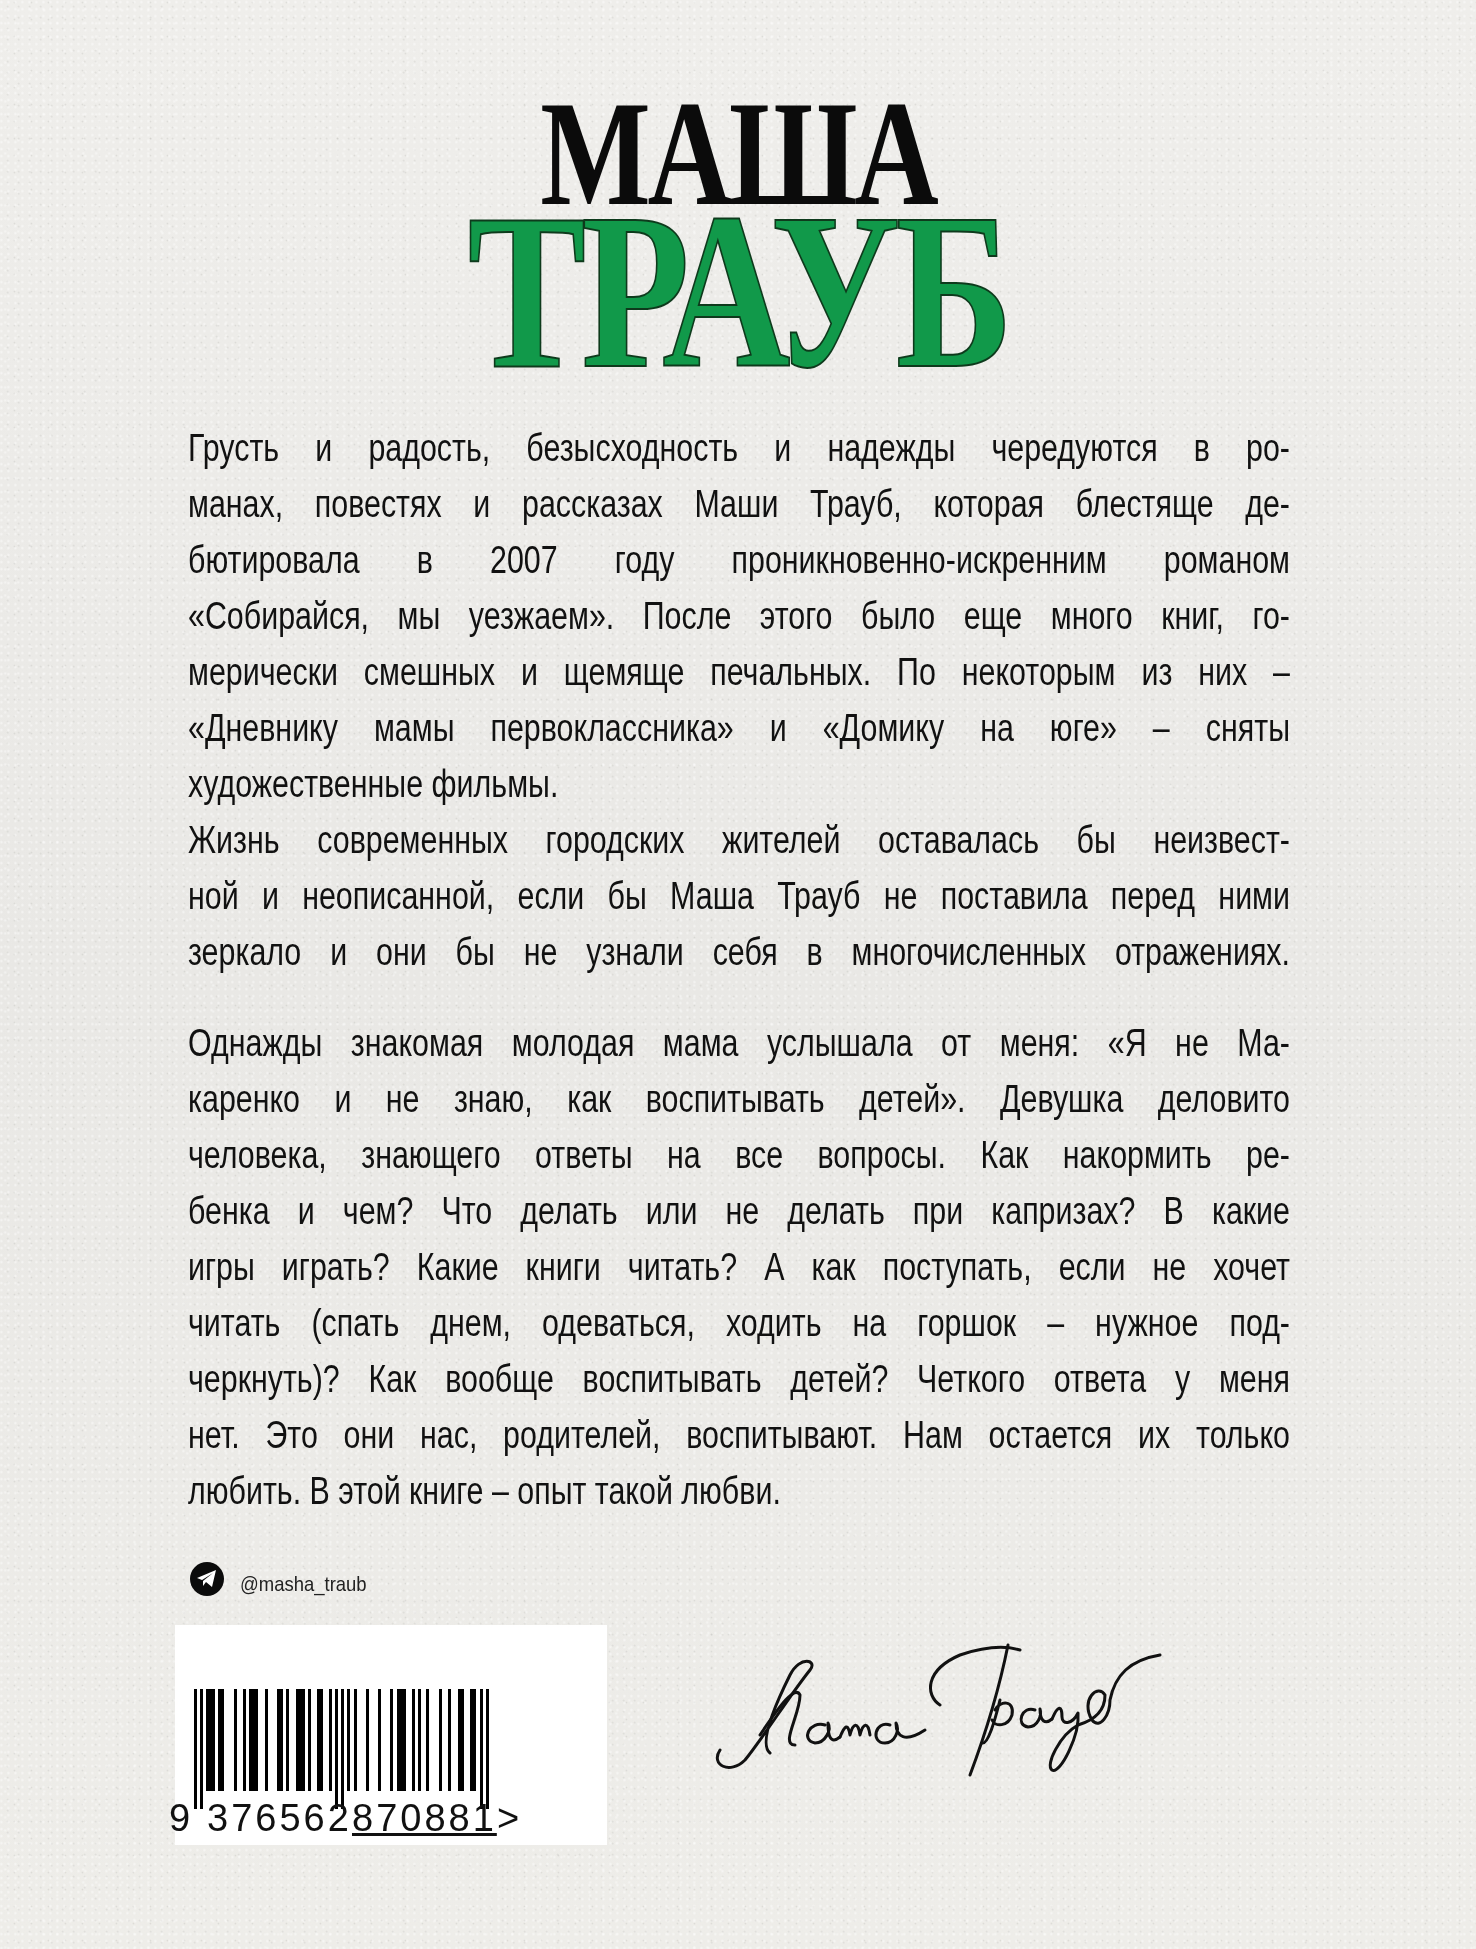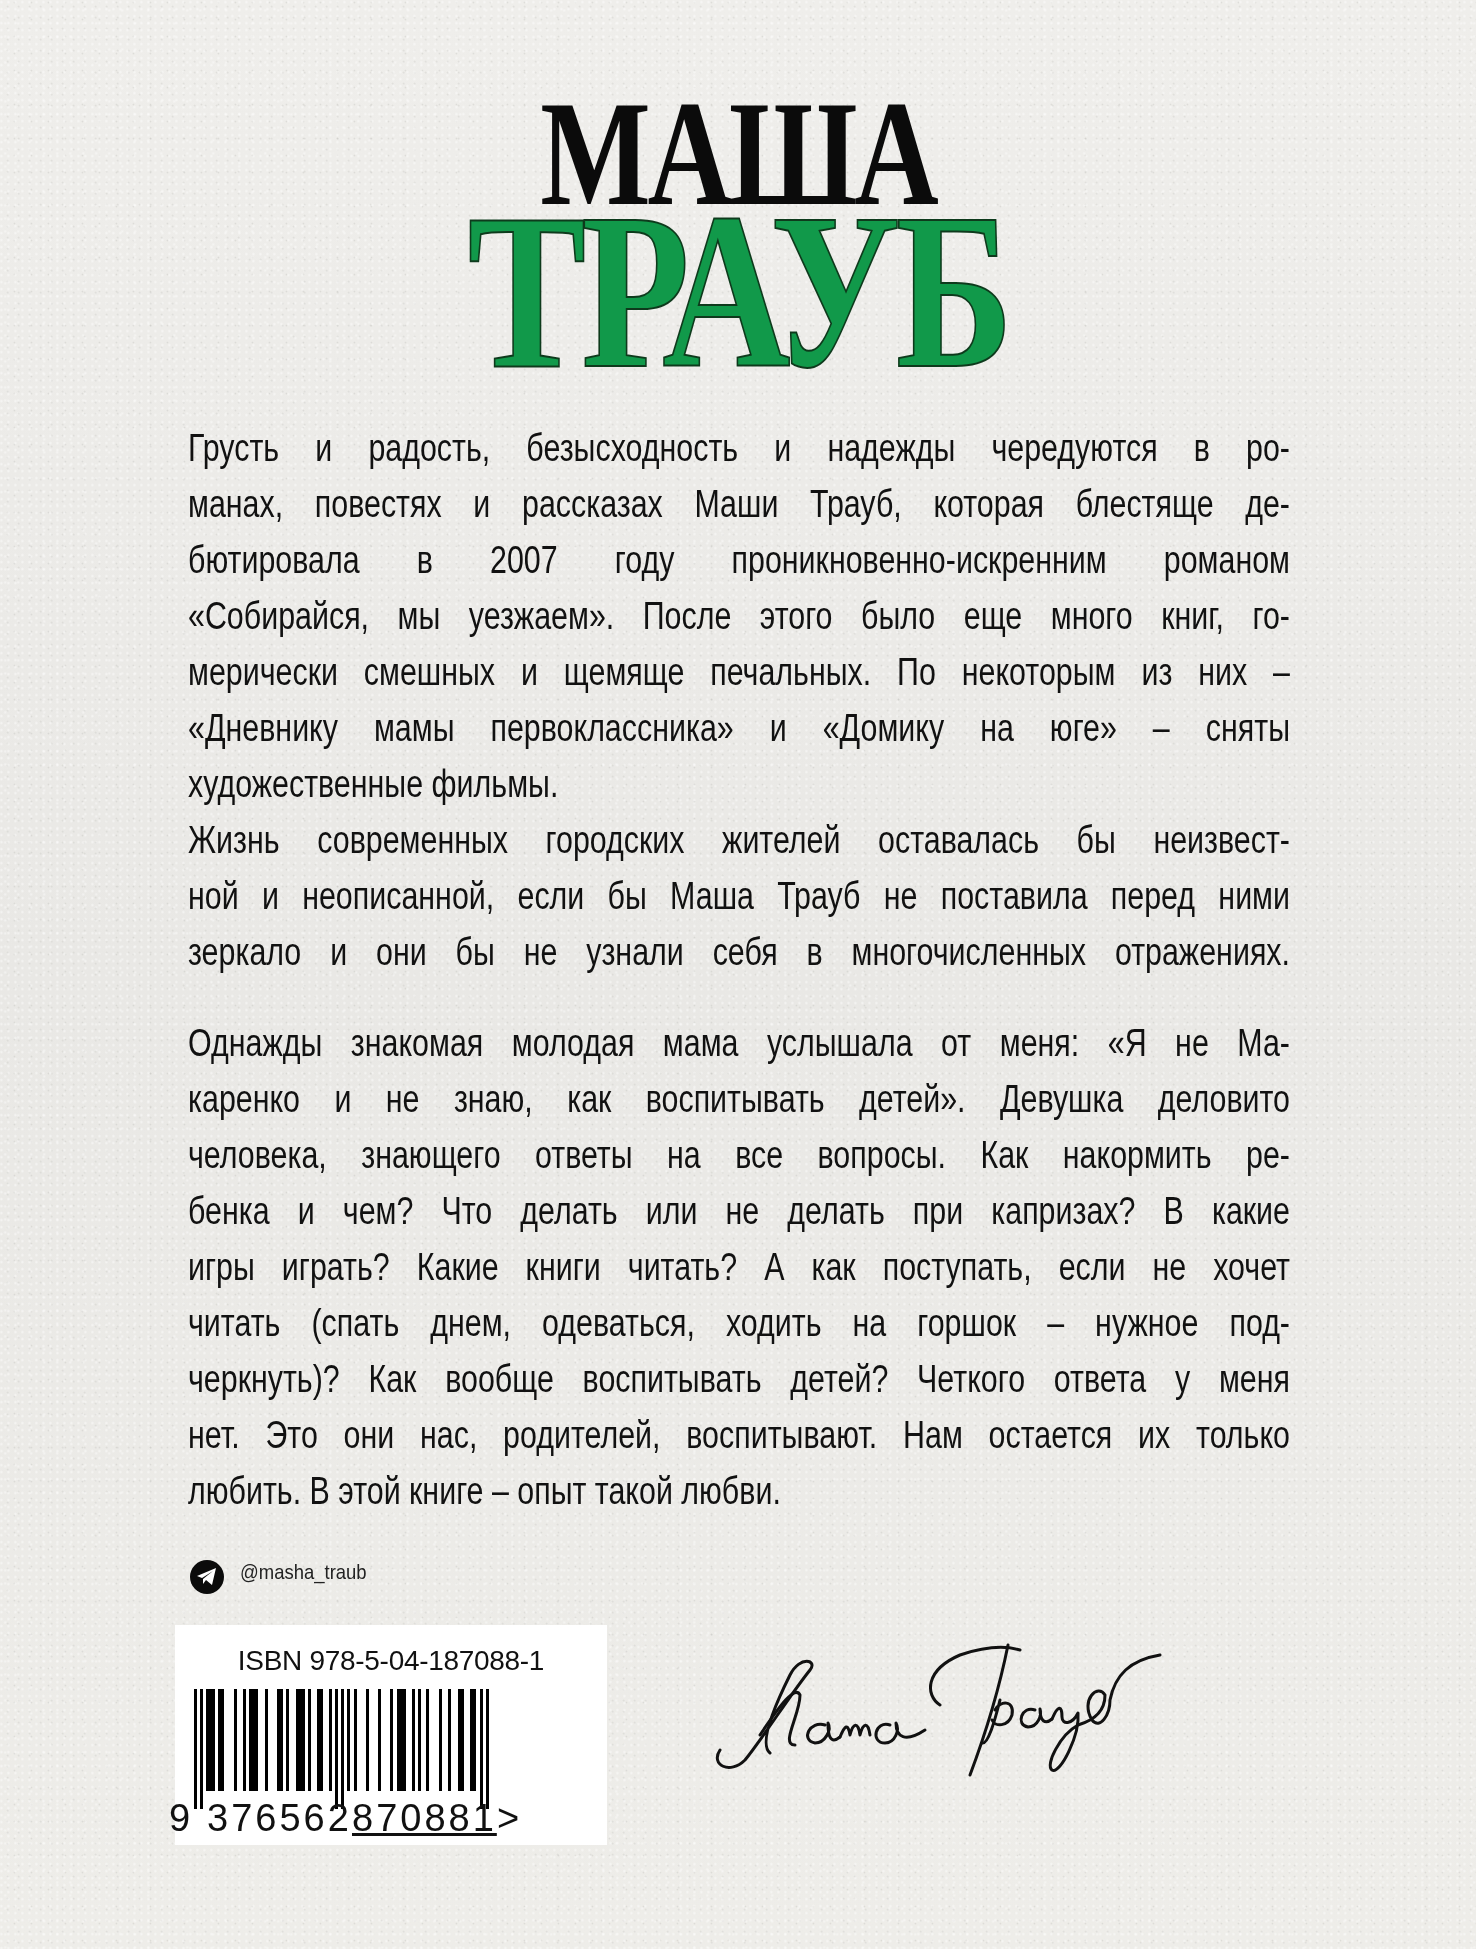--- a/index.html
+++ b/index.html
@@ -86,21 +86,21 @@
   #p1 { top: 420px; }
   #p2 { top: 812px; }
   #p3 { top: 1015px; }
 
   
   .telegram {
     position: absolute;
     left: 190px;
     top: 1560px;
     display: flex;
-    align-items: flex-start;
+    align-items: flex-end;
     height: 36px;
   }
   .tg-icon {
     width: 34px;
     height: 34px;
     border-radius: 50%;
     background: #0b0b0b;
     position: relative;
     display: inline-block;
   }
@@ -204,21 +204,20 @@
 <div class="telegram">
   <span class="tg-icon">
     <svg width="22" height="20" viewBox="0 0 22 20">
       <path d="M1 9 L20 1 L16 18 L10 13 L7 17 L7 12 L17 4 L6 11 Z" fill="#ffffff"></path>
     </svg>
   </span>
   <span class="tg-handle">@masha_traub</span>
 </div>
 
 <div class="barcode-box">
-  <div class="isbn-text">ISBN 978-5-04-187088-1</div>
   <svg class="barcode-bars" viewBox="0 0 296 120" preserveAspectRatio="none">
     <g fill="#000">
 
       <rect x="0" y="0" width="3" height="120"></rect>
       <rect x="6" y="0" width="3" height="120"></rect>
 
       <rect x="12" y="0" width="9" height="102"></rect>
       <rect x="24" y="0" width="6" height="102"></rect>
       <rect x="40" y="0" width="3" height="102"></rect>
       <rect x="49" y="0" width="3" height="102"></rect>

